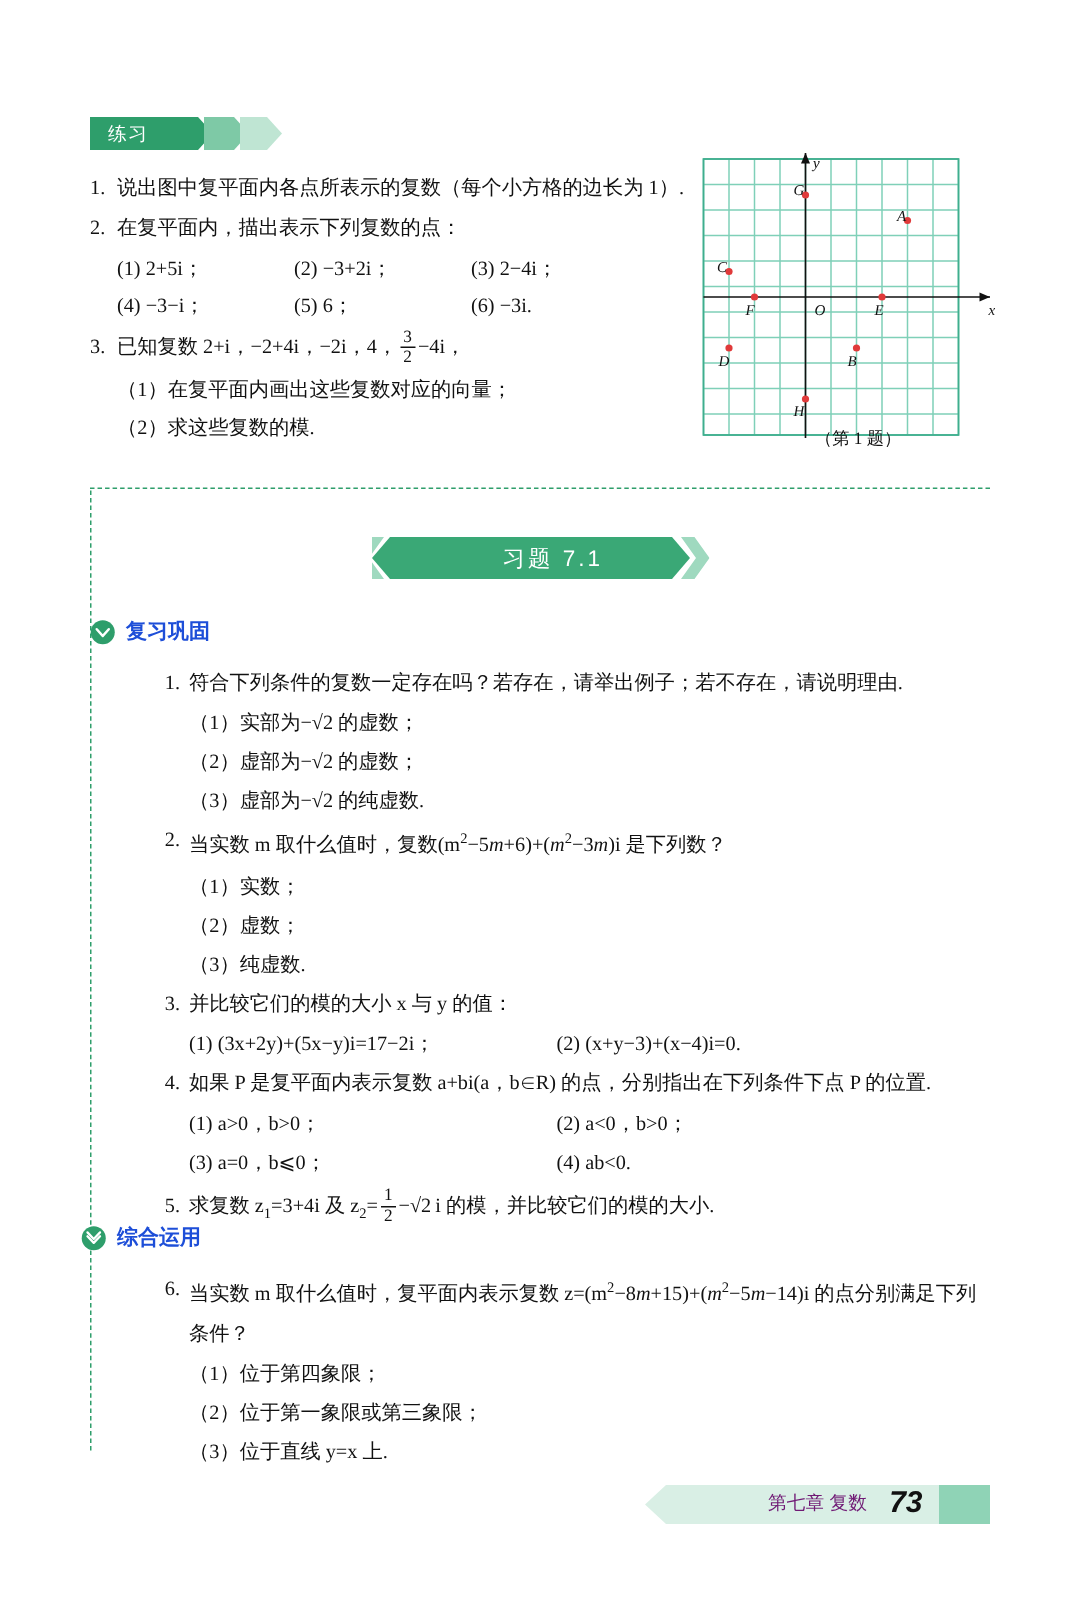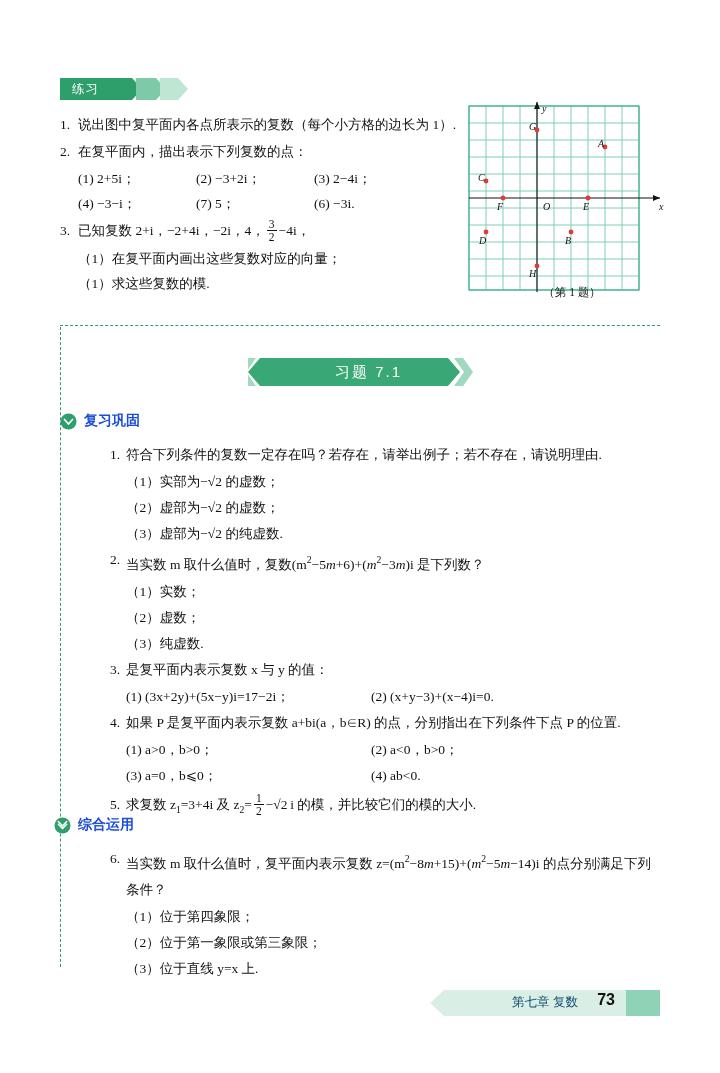--- a/index.html
+++ b/index.html
@@ -87,27 +87,28 @@
   .two-col .c2{flex:1;}
 
   sub{font-size:0.72em;}
   sup{font-size:0.72em;}
   .ital{font-style:italic;}
   .footer-bar{
     position:absolute;left:430px;top:988px;width:230px;height:30px;
   }
   .footer-txt{
     position:absolute;right:92px;top:994px;
-    font-size:12.5px;color:#0c4a6e;
+    font-size:12.5px;color:#701a75;
     font-family:"Liberation Sans", sans-serif;
   }
   .footer-page{
     position:absolute;right:55px;top:991px;
-    font-size:16px;font-weight:bold;color:#111;
-    font-family:"Liberation Sans", sans-serif;
+    font-size:20px;font-weight:bold;color:#111;
+    font-family:"Liberation Sans", sans-serif;
+    font-style:italic;
   }
 </style>
 </head>
 <body>
 
 <div class="page">
 
   <div class="practice-banner">
     <svg width="132" height="22" viewBox="0 0 132 22">
       <polygon points="0,0 72,0 82,11 72,22 0,22" fill="#2e9e6b"></polygon>
@@ -128,35 +129,35 @@
       <span class="num">2.</span>
       <span class="txt">在复平面内，描出表示下列复数的点：</span>
     </div>
     <div class="sub-row">
       <span class="cell">(1) 2+5i；</span>
       <span class="cell">(2) −3+2i；</span>
       <span class="cell">(3) 2−4i；</span>
     </div>
     <div class="sub-row">
       <span class="cell">(4) −3−i；</span>
-      <span class="cell">(7) 5；</span>
+      <span class="cell">(5) 6；</span>
       <span class="cell">(6) −3i.</span>
     </div>
 
     <div class="li" style="margin-top:2px;">
       <span class="num">3.</span>
       <span class="txt">
         <span>已知复数 2+i，−2+4i，−2i，4，</span><span class="frac"><span class="top">3</span><span class="bot">2</span></span><span>−4i，</span>
       </span>
     </div>
     <div class="sub-row">
       <span>（1）在复平面内画出这些复数对应的向量；</span>
     </div>
     <div class="sub-row">
-      <span>（1）求这些复数的模.</span>
+      <span>（2）求这些复数的模.</span>
     </div>
   </div>
 
   <div class="figure">
     <svg width="215" height="200" viewBox="0 0 215 200">
 
       <g stroke="#7fd0b8" stroke-width="1" fill="none">
 
         <path d="M14 6 V190 M31 6 V190 M48 6 V190 M65 6 V190 M82 6 V190 M99 6 V190 M116 6 V190 M133 6 V190 M150 6 V190 M167 6 V190 M184 6 V190"></path>
         <path d="M14 6 H184 M14 23 H184 M14 40 H184 M14 57 H184 M14 74 H184 M14 91 H184 M14 108 H184 M14 125 H184 M14 142 H184 M14 159 H184 M14 176 H184 M14 190 H184"></path>
@@ -230,21 +231,21 @@
     <div class="q">
       <span class="num">2.</span>
       <span class="txt"><span>当实数 m 取什么值时，复数(m</span><sup>2</sup>−5<span class="ital">m</span>+6)+(<span class="ital">m</span><sup>2</sup>−3<span class="ital">m</span><span>)i 是下列数？</span></span>
     </div>
     <div class="sub">（1）实数；</div>
     <div class="sub">（2）虚数；</div>
     <div class="sub">（3）纯虚数.</div>
 
     <div class="q">
       <span class="num">3.</span>
-      <span class="txt">是复平面内表示复数 x 与 y 的值：</span>
+      <span class="txt">并比较它们的模的大小 x 与 y 的值：</span>
     </div>
     <div class="sub two-col">
       <span class="c1">(1) (3x+2y)+(5x−y)i=17−2i；</span>
       <span class="c2">(2) (x+y−3)+(x−4)i=0.</span>
     </div>
 
     <div class="q">
       <span class="num">4.</span>
       <span class="txt">如果 P 是复平面内表示复数 a+bi(a，b∈R) 的点，分别指出在下列条件下点 P 的位置.</span>
     </div>

